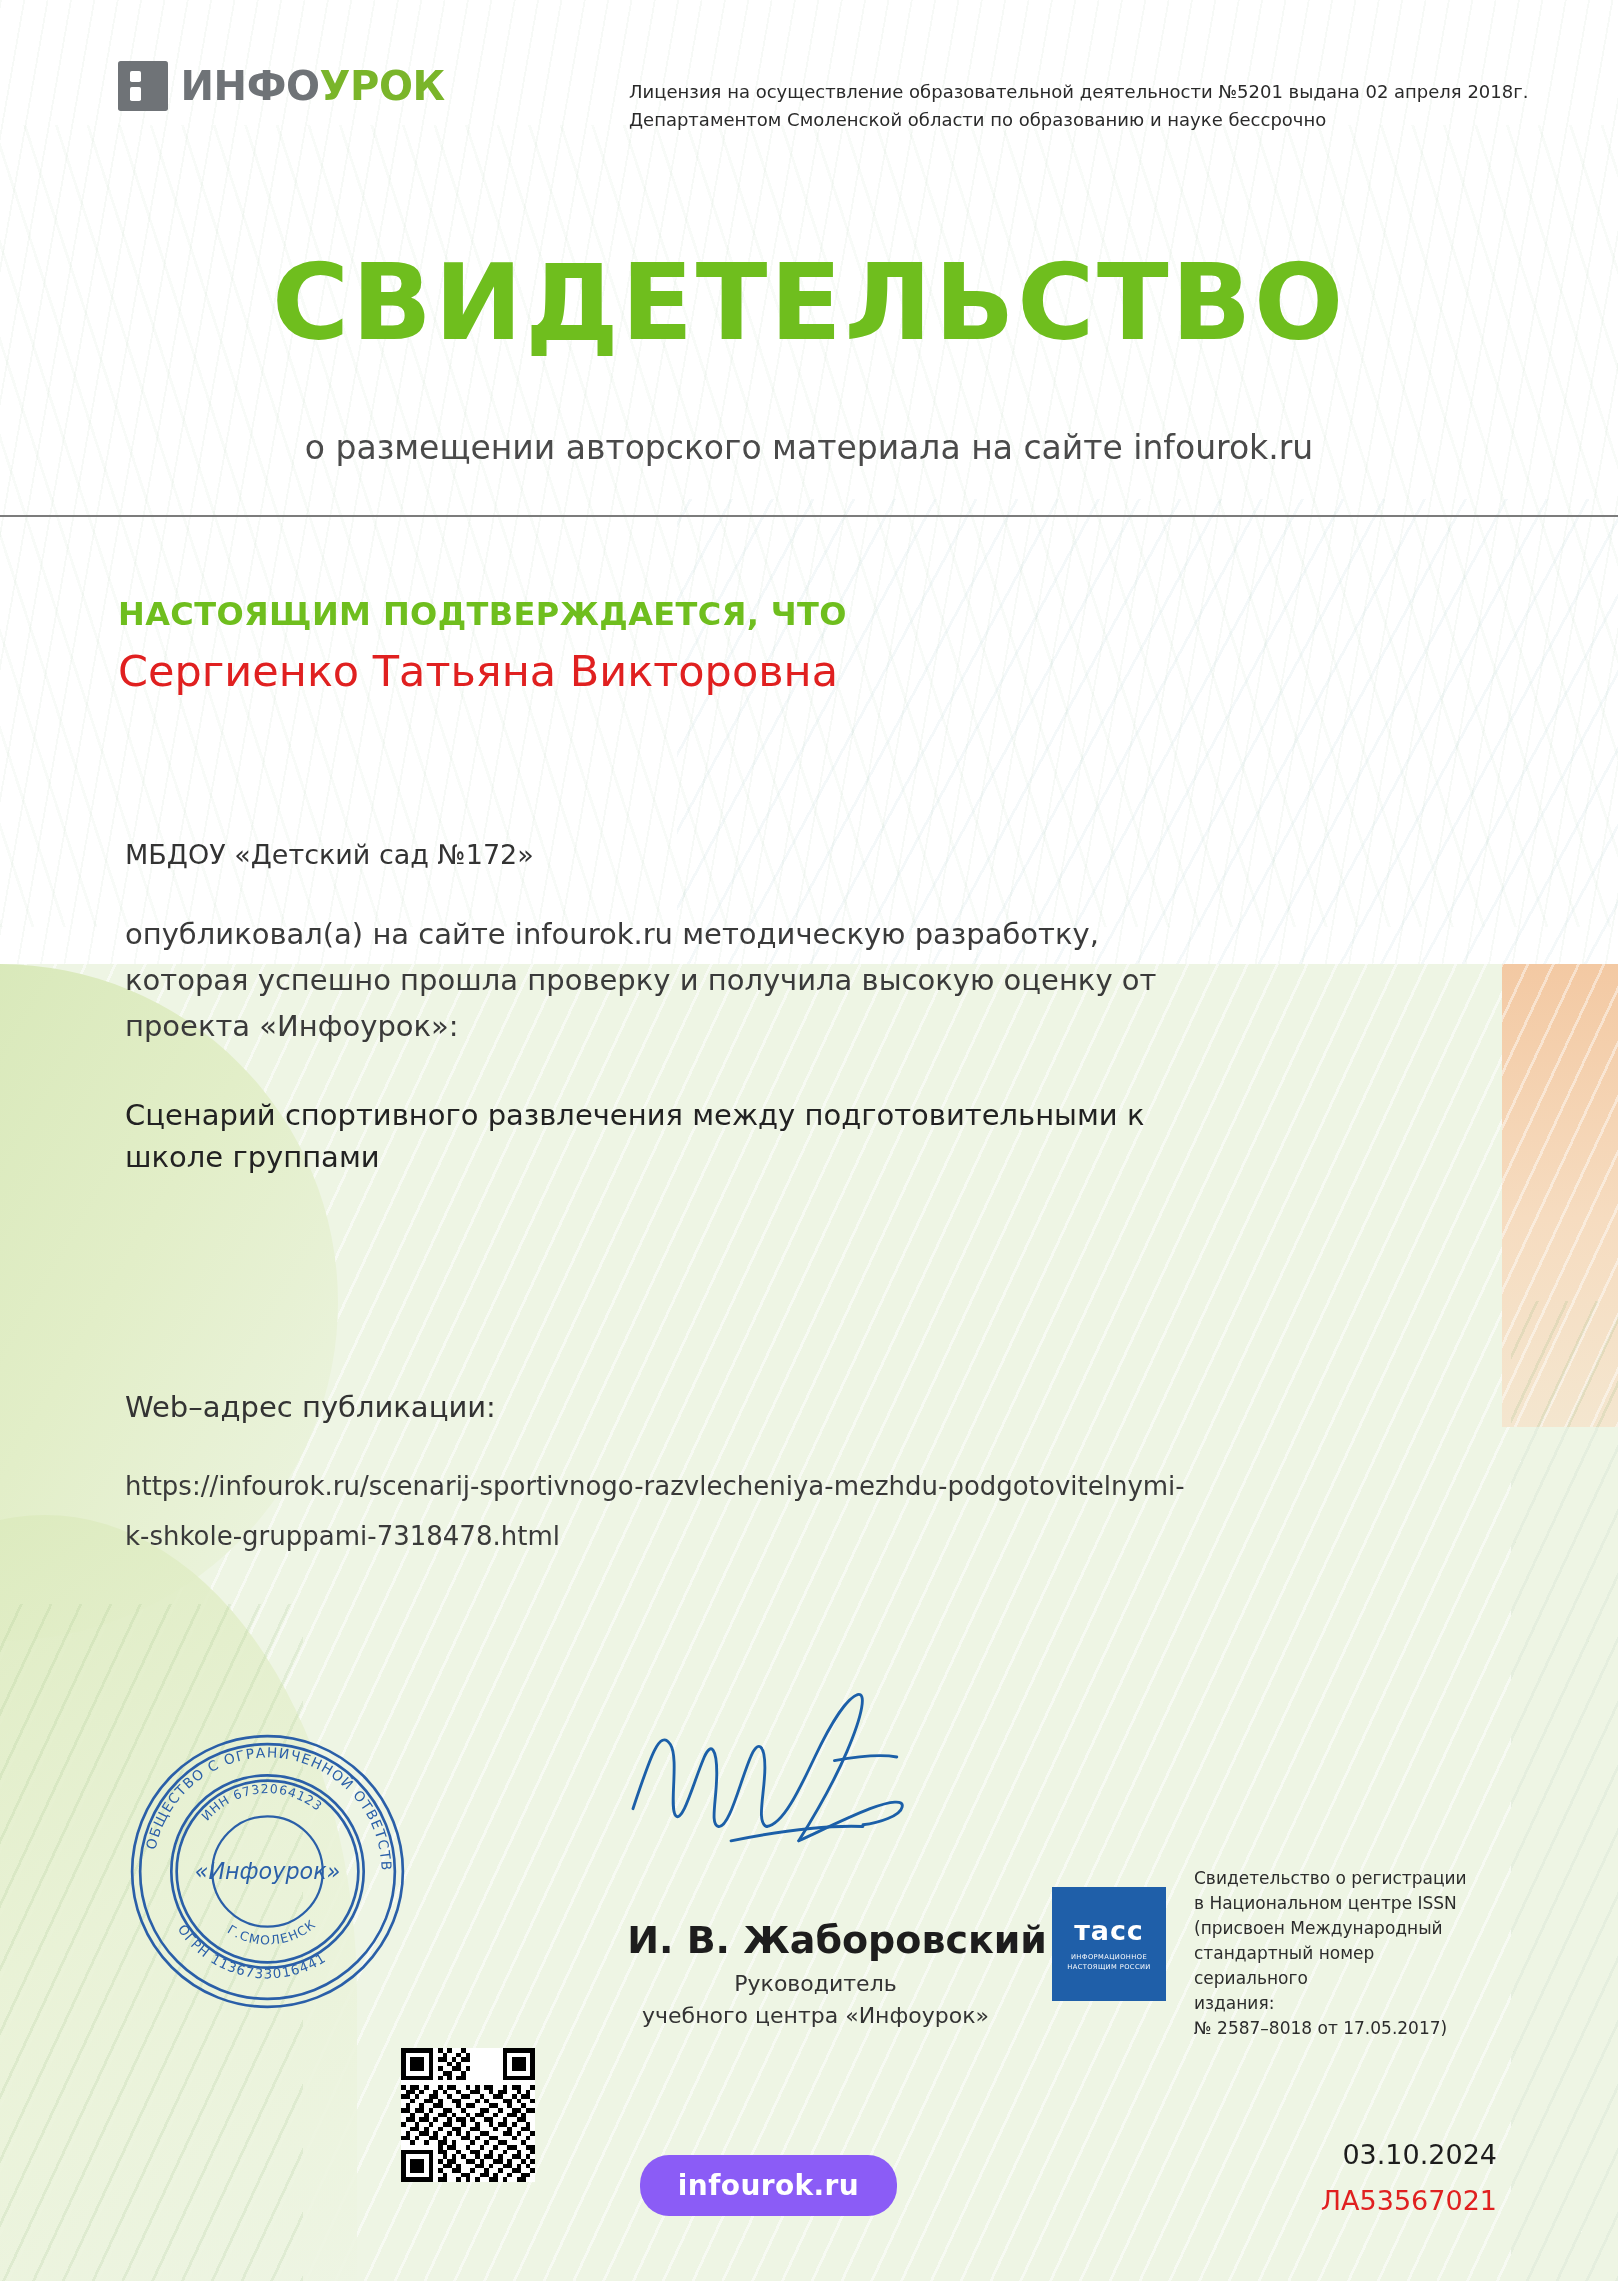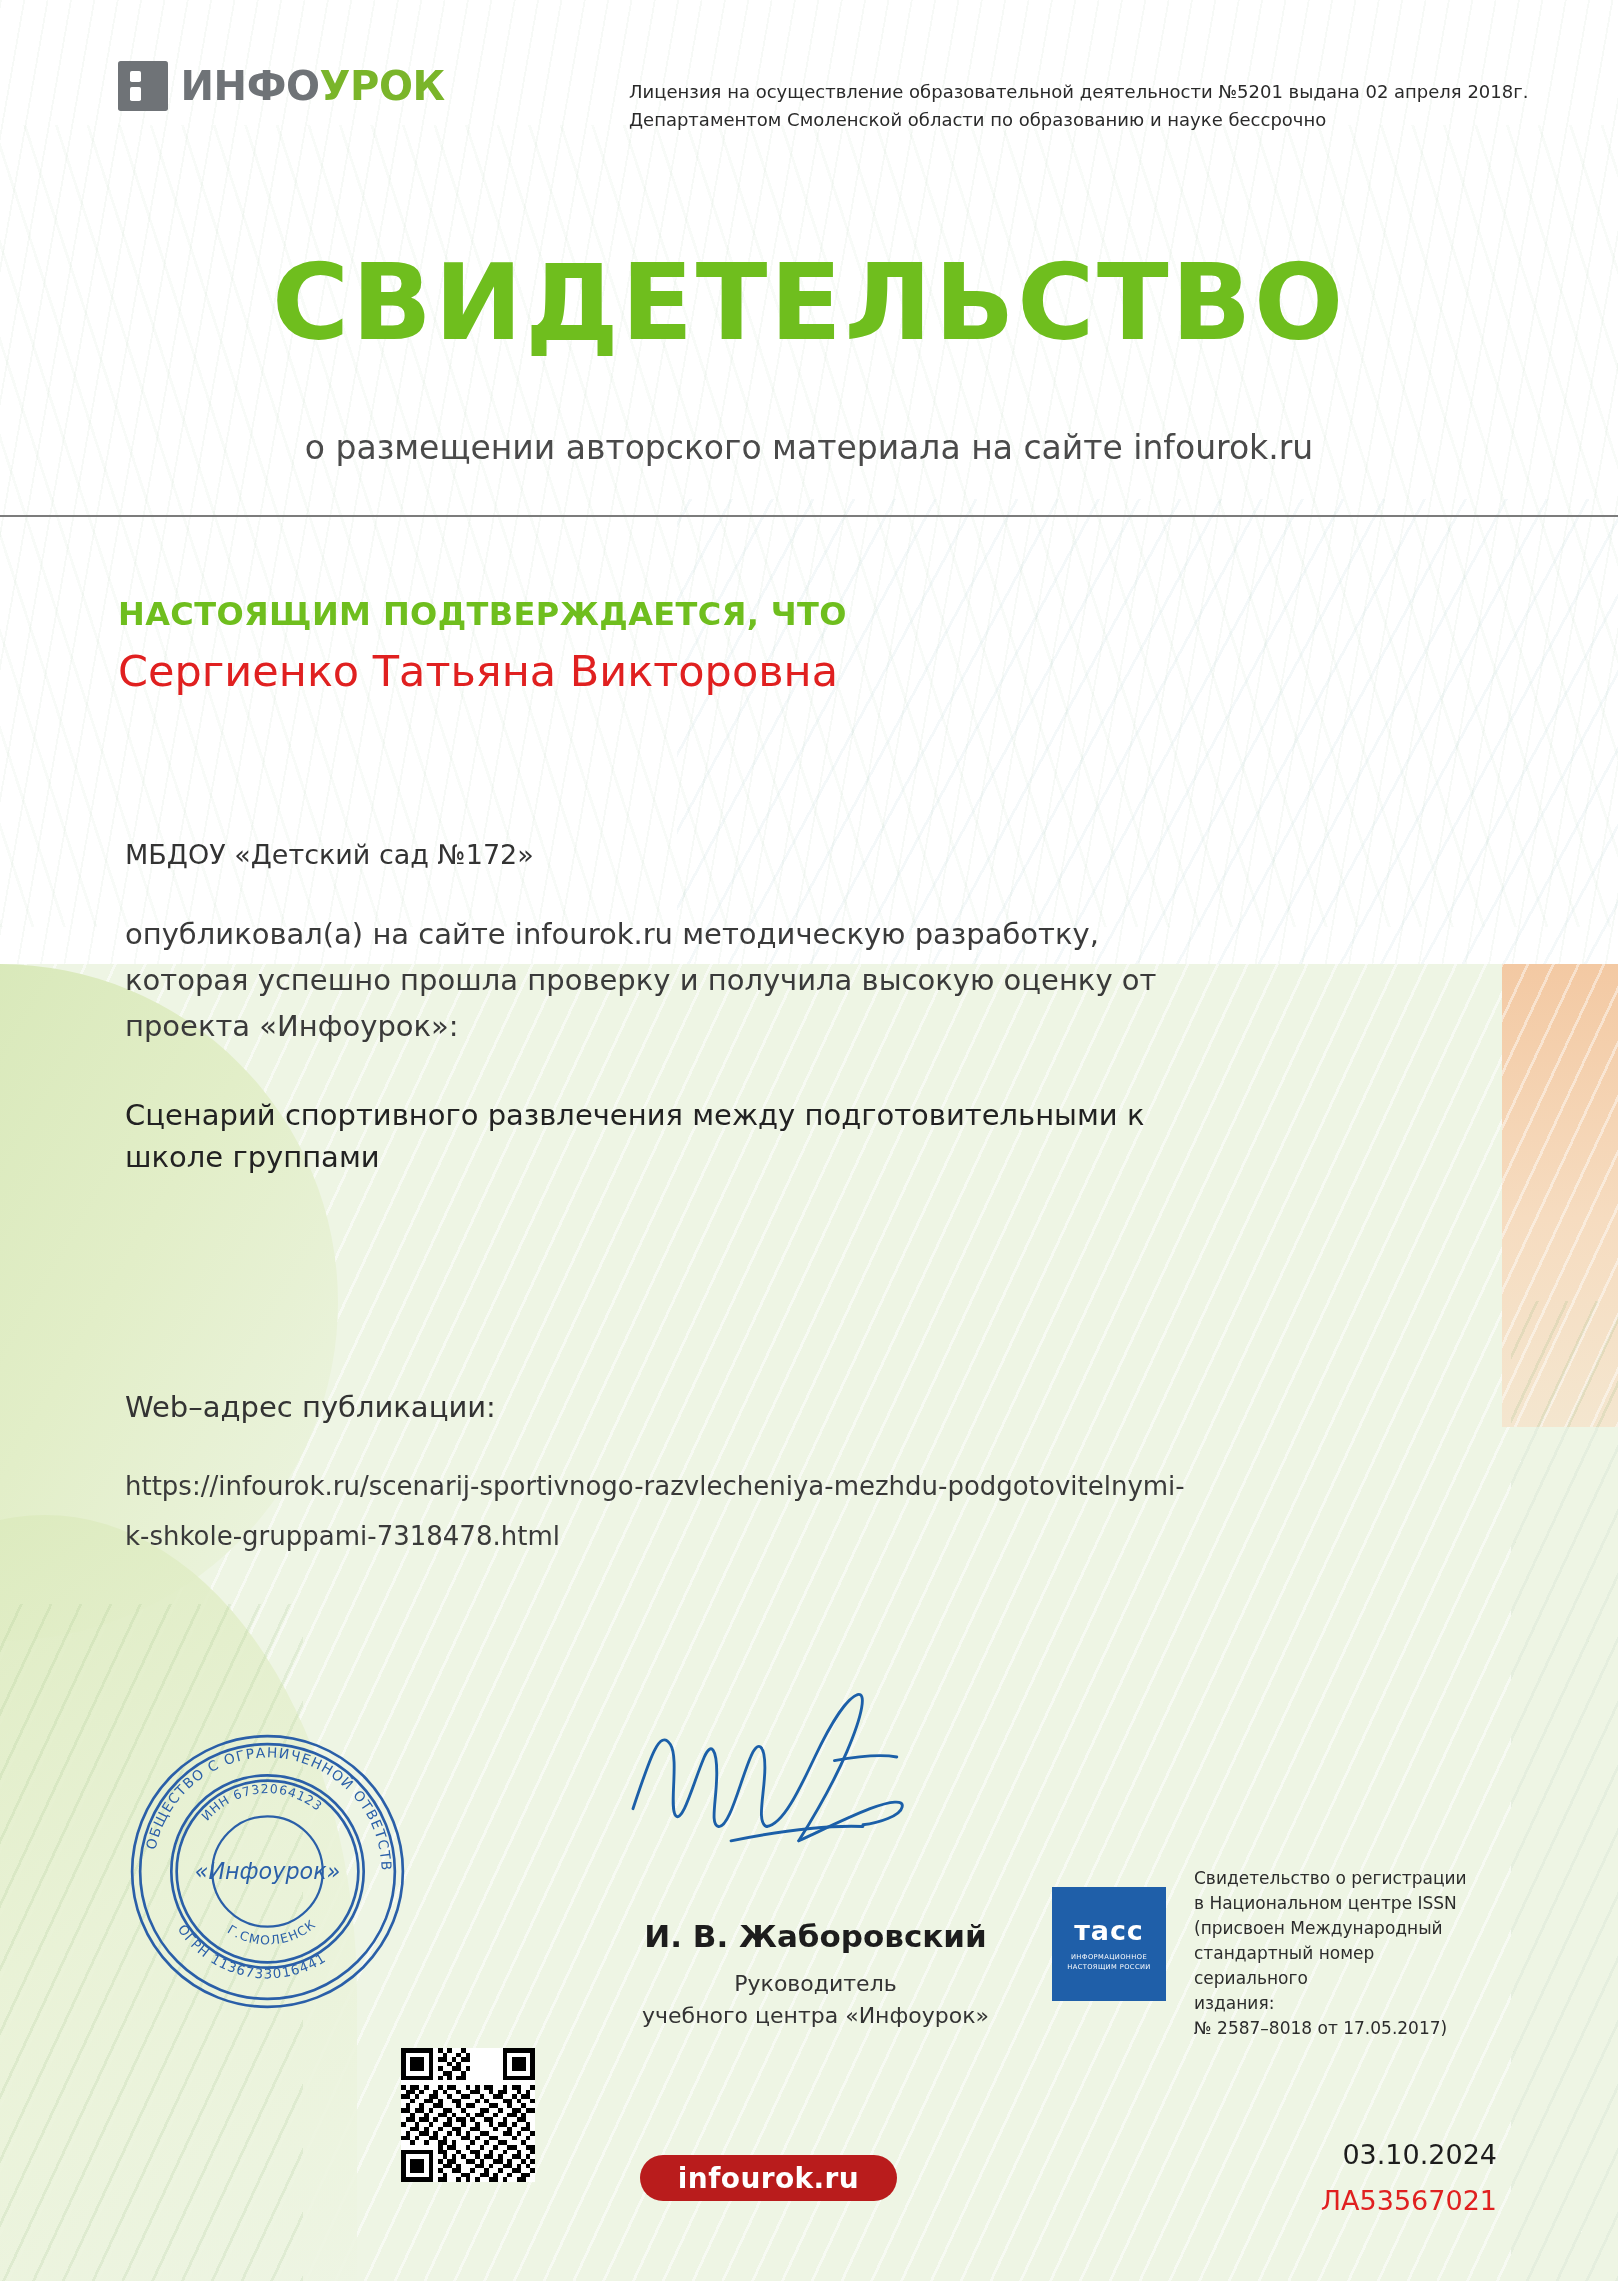--- a/index.html
+++ b/index.html
@@ -264,22 +264,22 @@
   
   .signature {
     position: absolute;
     left: 624px; top: 1675px;
     width: 285px; height: 196px;
   }
   .sig-name {
     position: absolute;
     left: 584px; top: 1918px;
     width: 463px;
-    text-align: center;
-    font-size: 31px;
+    text-align: right;
+    font-size: 38px;
     font-weight: bold;
     color: #1d1d1d;
   }
   .sig-role {
     position: absolute;
     left: 584px; top: 1968px;
     width: 463px;
     text-align: center;
     font-size: 22px;
     line-height: 32px;
@@ -324,23 +324,23 @@
     position: absolute;
     left: 401px; top: 2048px;
     width: 134px; height: 134px;
     background: #ffffff;
   }
 
   
   .site-btn {
     position: absolute;
     left: 640px; top: 2155px;
-    width: 257px; height: 46px;
+    width: 257px; height: 61px;
     border-radius: 29px;
-    background: #b91c1c;
+    background: #8b5cf6;
     color: #ffffff;
     font-size: 28px;
     font-weight: bold;
     display: flex;
     align-items: center;
     justify-content: center;
     letter-spacing: 0.4px;
   }
   .issue-date {
     position: absolute;

